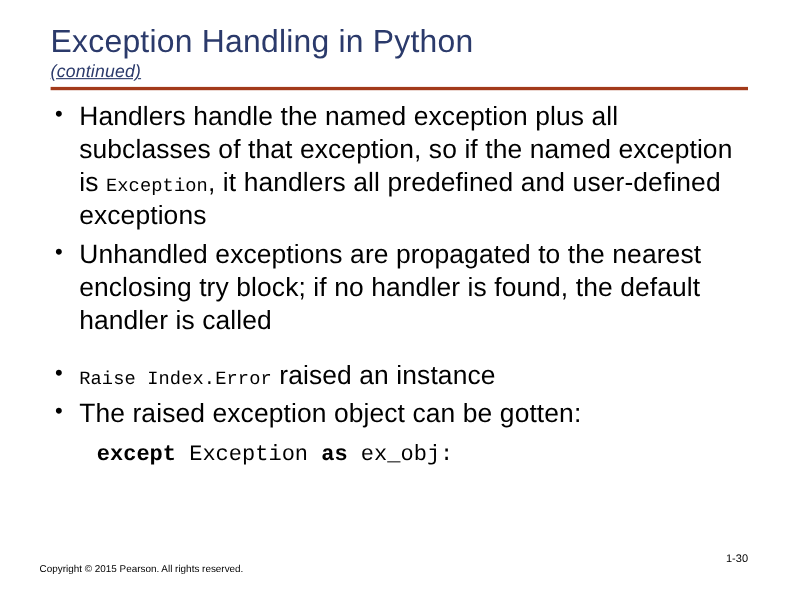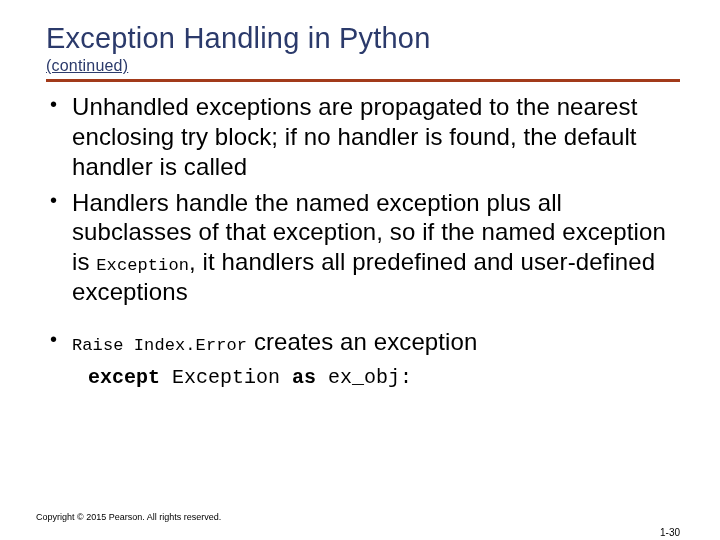--- a/index.html
+++ b/index.html
@@ -23,20 +23,21 @@
     margin: 0;
     line-height: 1.15;
     letter-spacing: 0.2px;
   }
   .subtitle {
     color: #2b3a6b;
     font-size: 16px;
     margin: 2px 0 4px 0;
     text-decoration: underline;
     letter-spacing: 0.2px;
+    font-style: italic;
   }
   .rule {
     height: 3px;
     background: #a23a1a;
     margin: 0 0 10px 0;
   }
   ul.bullets {
     list-style: none;
     margin: 0;
     padding: 0 4px 0 0;
@@ -78,42 +79,43 @@
     position: absolute;
     left: 36px;
     bottom: 18px;
     font-size: 9px;
     font-family: Arial, sans-serif;
     color: #000;
   }
   .pagenum {
     position: absolute;
     right: 40px;
-    bottom: 2px;
+    bottom: 26px;
     font-size: 10px;
     font-family: Arial, sans-serif;
     color: #000;
   }
 </style>
 </head>
 <body>
 
 <div class="slide">
   <h1 class="title">Exception Handling in Python</h1>
   <div class="subtitle">(continued)</div>
   <div class="rule"></div>
 
   <ul class="bullets">
+    <li><span>Handlers handle the named exception plus all subclasses of that exception, so if the named exception is </span><span class="mono-sm">Exception</span><span>, it handlers all predefined and user-defined exceptions</span></li>
     <li><span>Unhandled exceptions are propagated to the nearest enclosing try block; if no handler is found, the default handler is called</span></li>
-    <li><span>Handlers handle the named exception plus all subclasses of that exception, so if the named exception is </span><span class="mono-sm">Exception</span><span>, it handlers all predefined and user-defined exceptions</span></li>
   </ul>
 
   <div class="gap"></div>
 
   <ul class="bullets">
-    <li><span class="mono-sm">Raise Index.Error</span><span> creates an exception</span></li>
+    <li><span class="mono-sm">Raise Index.Error</span><span> raised an instance</span></li>
+    <li><span>The raised exception object can be gotten:</span></li>
   </ul>
 
   <div class="code-line"><span class="bold">except</span><span> Exception </span><span class="bold">as</span><span> ex_obj:</span></div>
 </div>
 
 <div class="footer">Copyright © 2015 Pearson. All rights reserved.</div>
 <div class="pagenum">1-30</div>
 
 </body></html>

